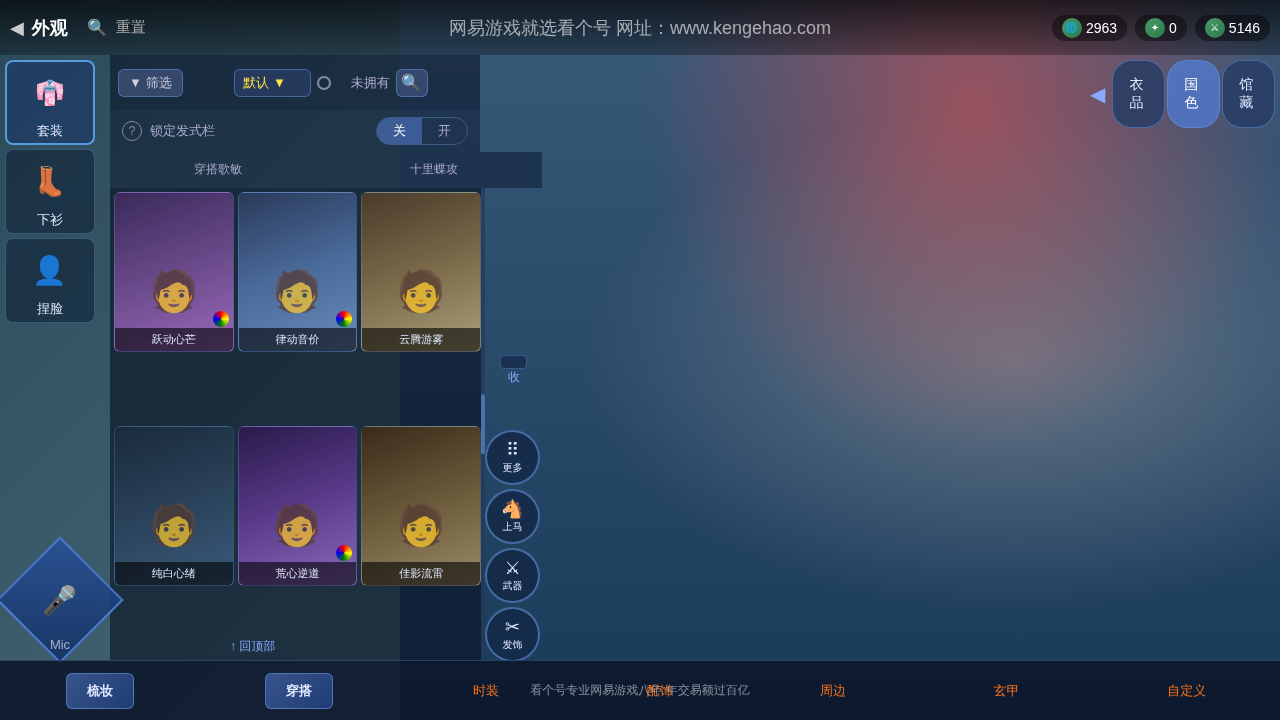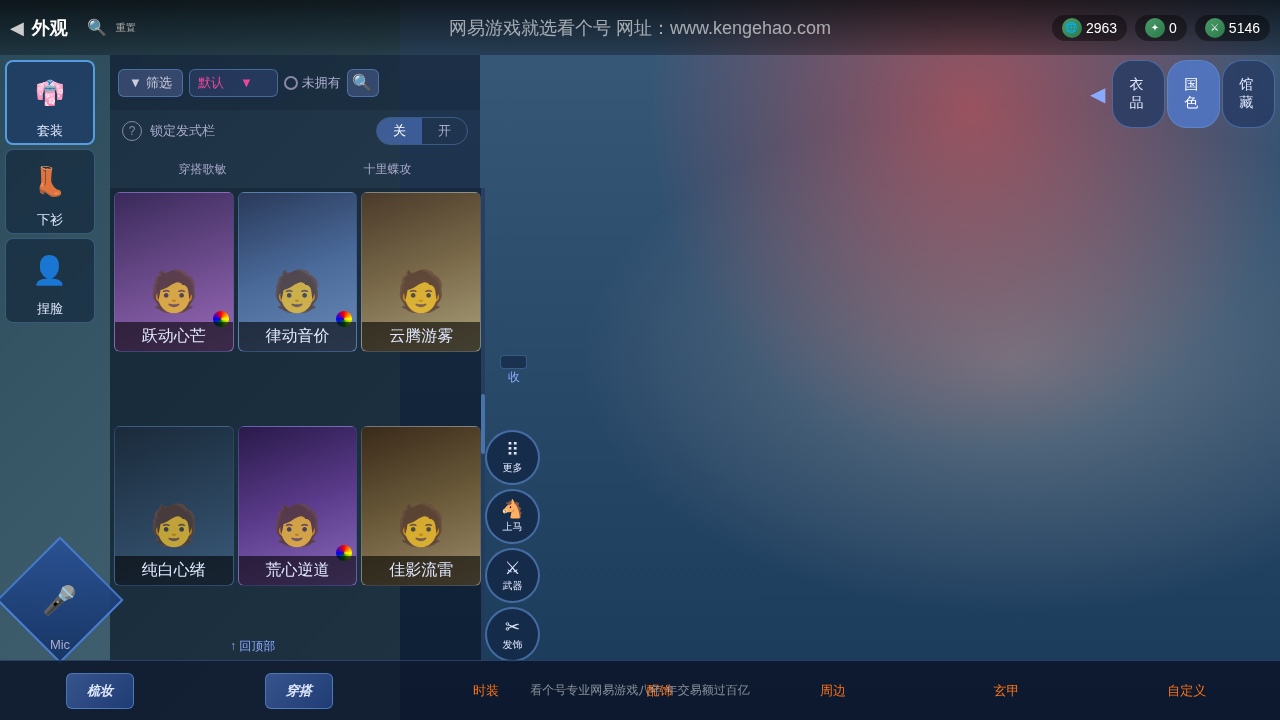--- a/index.html
+++ b/index.html
@@ -66,21 +66,21 @@
     }
 
     #top-bar .search-icon {
       color: #aaa;
       font-size: 16px;
       margin-right: 8px;
     }
 
     #top-bar .reset-btn {
       color: #aaa;
-      font-size: 10px;
+      font-size: 15px;
       margin-right: auto;
     }
 
     #top-bar .watermark {
       color: rgba(255,255,255,0.6);
       font-size: 18px;
       position: absolute;
       left: 50%;
       transform: translateX(-50%);
     }
@@ -189,34 +189,35 @@
       cursor: pointer;
       display: flex;
       align-items: center;
       gap: 4px;
     }
 
     .filter-select {
       background: rgba(40,60,100,0.8);
       border: 1px solid rgba(100,150,220,0.5);
       border-radius: 6px;
-      color: #ec4899;
+      color: #fde047;
       font-size: 13px;
       padding: 4px 24px 4px 8px;
       cursor: pointer;
       position: relative;
       display: flex;
       align-items: center;
-      gap: 16px;
+      gap: 4px;
+      margin-left: 45px;
     }
 
     .not-owned {
       display: flex;
       align-items: center;
-      gap: 4px;
+      gap: 20px;
       color: #aac;
       font-size: 13px;
       cursor: pointer;
     }
 
     .radio-circle {
       width: 14px;
       height: 14px;
       border-radius: 50%;
       border: 2px solid #88a;
@@ -290,21 +291,21 @@
     .toggle-btn.active {
       background: rgba(80,120,200,0.6);
       color: #fff;
     }
 
     
     #tab-bar {
       position: absolute;
       left: 110px;
       top: 152px;
-      width: 370px;
+      width: 432px;
       height: 36px;
       z-index: 50;
       display: flex;
       align-items: center;
       background: rgba(10,20,40,0.5);
     }
 
     .tab-item {
       flex: 1;
       text-align: center;
@@ -349,21 +350,21 @@
       align-items: flex-end;
     }
 
     .costume-card .card-label {
       position: absolute;
       bottom: 0;
       left: 0;
       right: 0;
       background: rgba(0,0,0,0.6);
       color: #e0e8ff;
-      font-size: 16px;
+      font-size: 11px;
       text-align: center;
       padding: 4px 2px;
     }
 
     .costume-card .color-dot {
       position: absolute;
       bottom: 24px;
       right: 4px;
       width: 16px;
       height: 16px;
@@ -498,21 +499,20 @@
       background: rgba(80,120,200,0.4);
     }
 
     .bottom-btn.diamond-shape {
       background: linear-gradient(135deg, rgba(80,120,200,0.6), rgba(40,80,160,0.6));
       border: 1px solid rgba(100,150,220,0.6);
       transform: perspective(10px);
       padding: 8px 20px;
       font-weight: bold;
       color: #e0e8ff;
-      font-style: italic;
     }
 
     
     .char-figure {
       position: absolute;
       top: 0;
       left: 0;
       right: 0;
       bottom: 0;
       background: 

